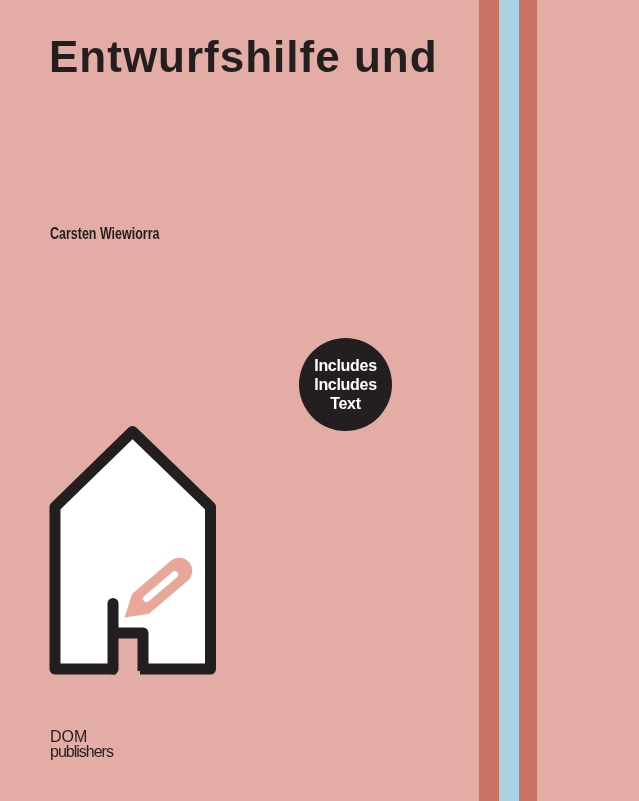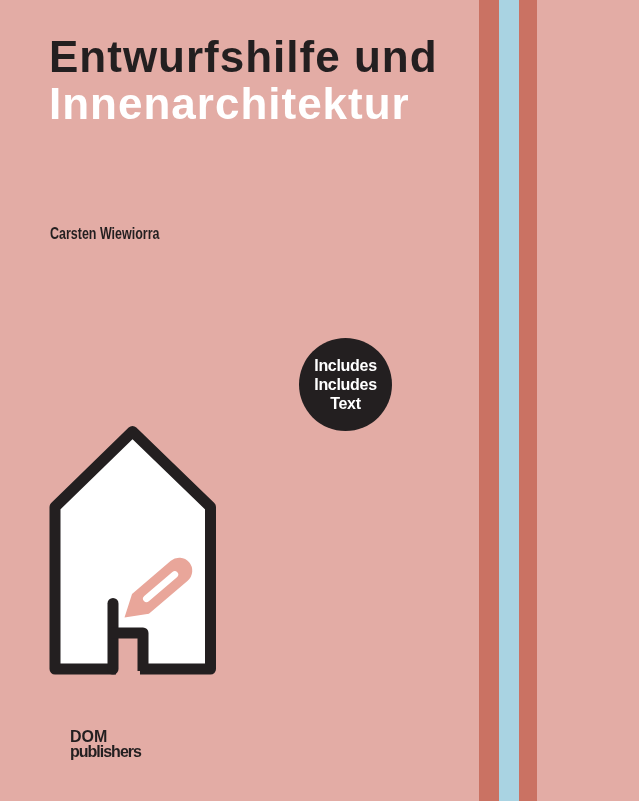--- a/index.html
+++ b/index.html
@@ -20,22 +20,22 @@
           white-space:nowrap;}
 
   
   .badge{position:absolute;left:299px;top:338px;width:93px;height:93px;
          border-radius:50%;background:#231f20;display:flex;flex-direction:column;
          align-items:center;justify-content:center;}
   .badge span{color:#ffffff;font-size:16px;font-weight:700;line-height:19px;
               letter-spacing:-0.3px;text-align:left;}
 
   
-  .publisher{position:absolute;left:50px;top:729px;color:#231f20;font-weight:700;
-             font-size:16px;line-height:15px;white-space:nowrap;margin-left:20px;}
+  .publisher{position:absolute;left:50px;top:729px;color:#231f20;font-weight:400;
+             font-size:16px;line-height:15px;white-space:nowrap;}
   .publisher .pub-line2{letter-spacing:-1px;}
 
   
   .stripe{position:absolute;top:0;height:801px;}
   .stripe-red-1{left:479px;width:20px;background:#ca7263;}
   .stripe-blue{left:499px;width:20px;background:#a9d3e2;}
   .stripe-red-2{left:519px;width:18px;background:#ca7263;}
 
   
   .house-svg{position:absolute;left:0;top:0;width:639px;height:801px;
@@ -45,21 +45,20 @@
 <body>
 
 <div class="cover">
 
   <div class="stripe stripe-red-1"></div>
   <div class="stripe stripe-blue"></div>
   <div class="stripe stripe-red-2"></div>
 
   <div class="title-block">
     <div class="title-black">Entwurfshilfe und</div>
-    <div class="title-white">Innenarchitektur</div>
   </div>
 
   <div class="author">Carsten Wiewiorra</div>
 
   <div class="badge">
     <span>Includes</span>
     <span>Includes</span>
     <span>Text</span>
   </div>
 

